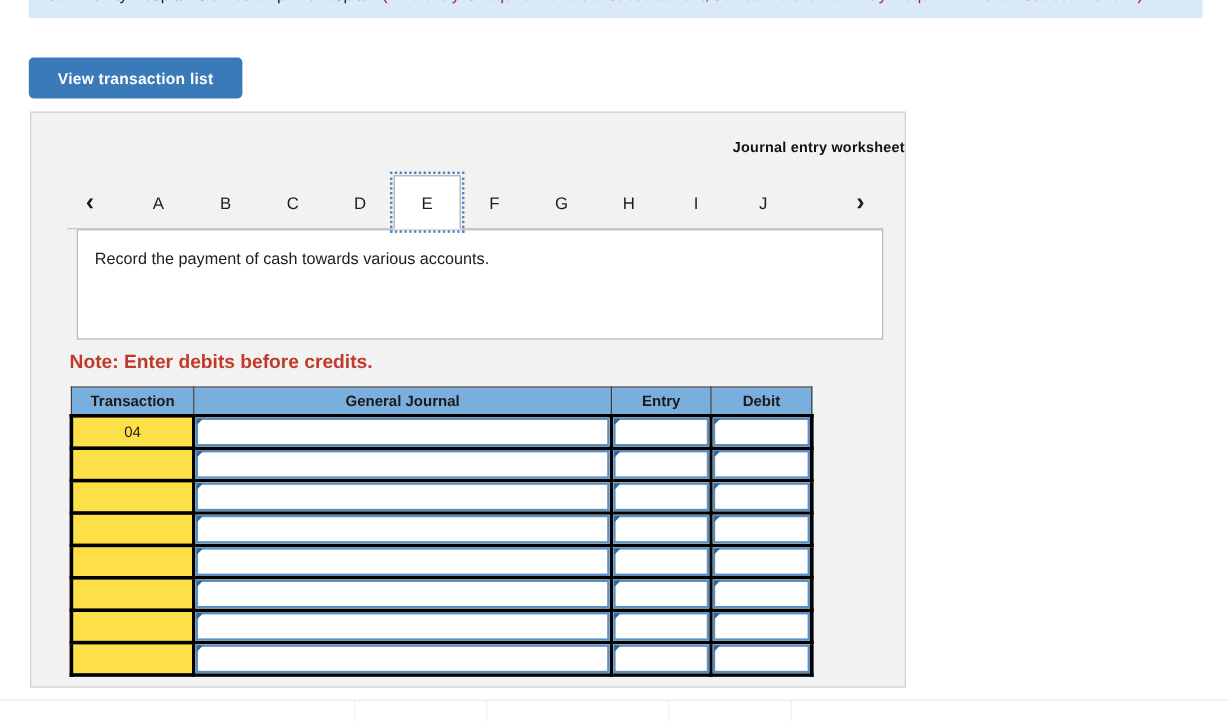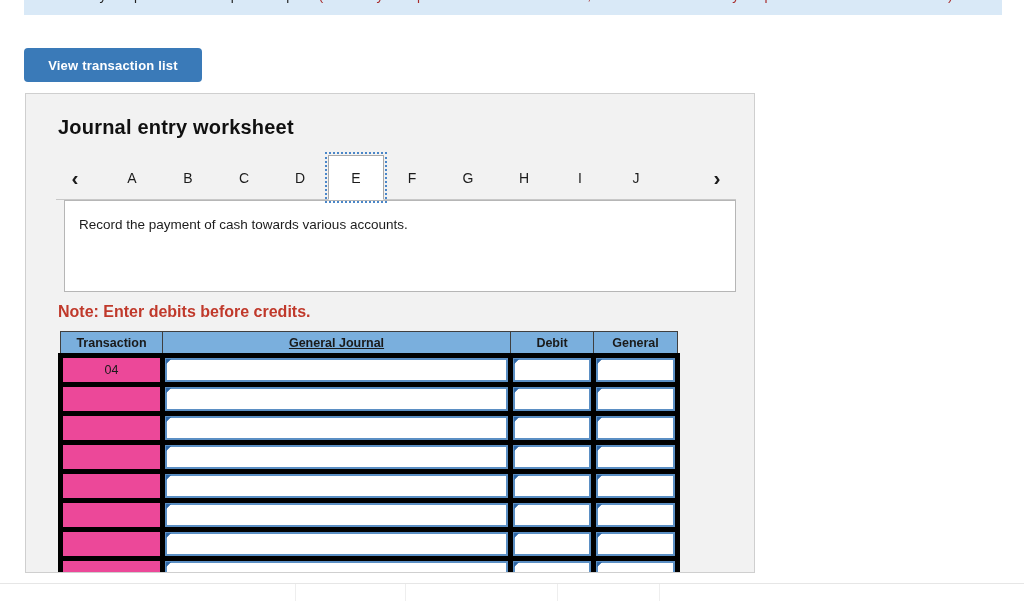--- a/index.html
+++ b/index.html
@@ -61,24 +61,25 @@
     top: 93px;
     width: 730px;
     height: 480px;
     background: #f2f2f2;
     border: 1px solid #cfcfcf;
     overflow: hidden;
   }
 
   .worksheet-title {
     margin: 22px 0 0 32px;
-    font-size: 20px;
+    font-size: 12px;
     font-weight: bold;
     color: #111111;
     letter-spacing: .2px;
+    text-align: right;
   }
 
   
   .tabstrip {
     position: relative;
     margin: 16px 0 0 0;
     height: 45px;
     display: flex;
     align-items: stretch;
     padding: 0 18px 0 30px;
@@ -167,29 +168,29 @@
     background: #7aafdd;
     border: 1px solid #3f3f3f;
     font-size: 12.5px;
     font-weight: bold;
     color: #1a1a1a;
     height: 24px;
     padding: 0 4px;
     text-align: center;
   }
   th.col-transaction { width: 102px; }
-  th.col-journal     { width: 348px; text-decoration: underline; }
+  th.col-journal     { width: 348px; }
   th.col-debit       { width: 83px; }
   th.col-credit      { width: 84px; }
 
   table.jtable td {
-    border: 5px solid #000000;
+    border: 3px solid #000000;
     height: 25px;
     padding: 0;
-    background: #ec4899;
+    background: #fde047;
     vertical-align: middle;
   }
   td.txn-cell {
     text-align: center;
     font-size: 12.5px;
     color: #1a1a1a;
   }
   td.field-cell {
     border: none;
     padding: 0;
@@ -281,22 +282,22 @@
     </div>
 
     <div class="note">Note: Enter debits before credits.</div>
 
     <div class="jtable-wrap">
       <table class="jtable">
         <thead>
           <tr>
             <th class="col-transaction">Transaction</th>
             <th class="col-journal">General Journal</th>
-            <th class="col-debit">Debit</th>
-            <th class="col-credit">General</th>
+            <th class="col-debit">Entry</th>
+            <th class="col-credit">Debit</th>
           </tr>
         </thead>
         <tbody id="journal-body">
             <tr>
               <td class="txn-cell">04</td>
               <td class="field-cell">
                 <div class="cell-input"></div>
               </td>
               <td class="field-cell">
                 <div class="cell-input"></div>

